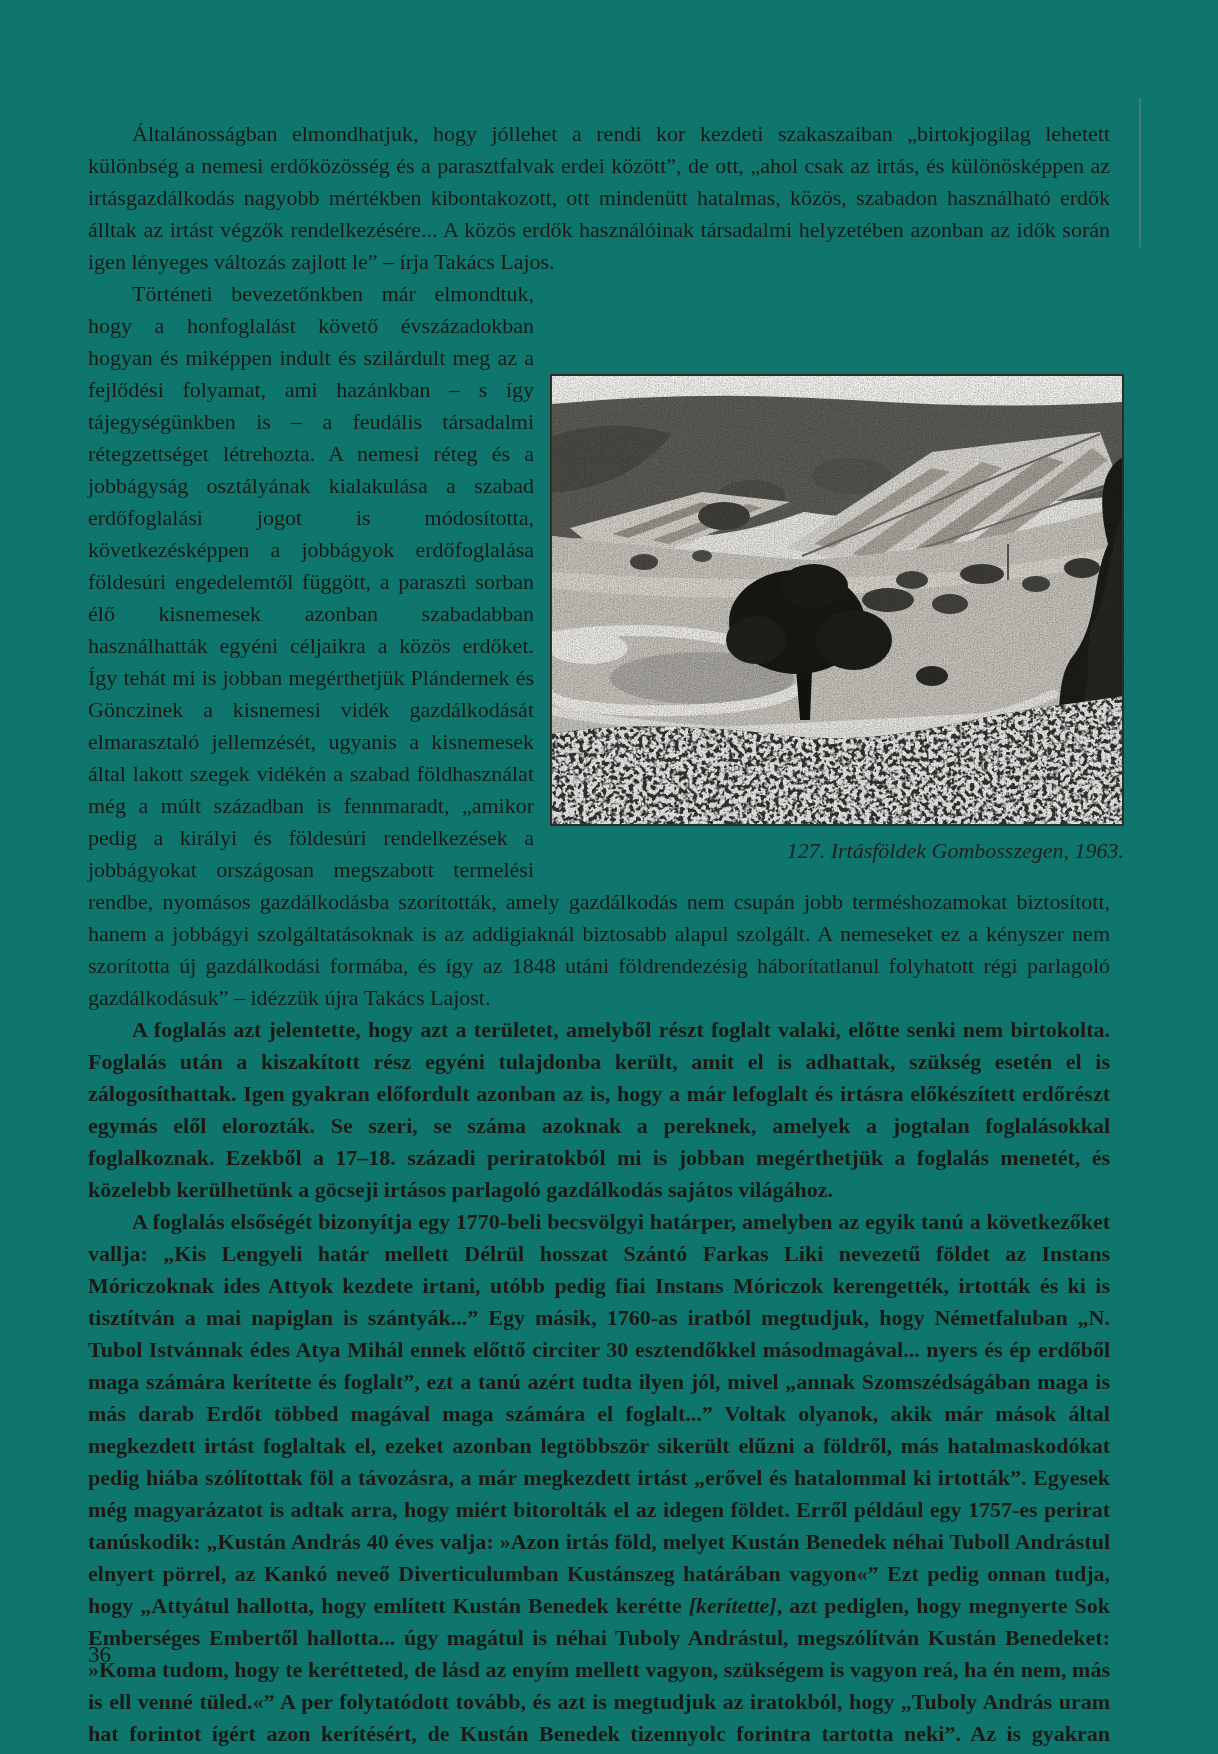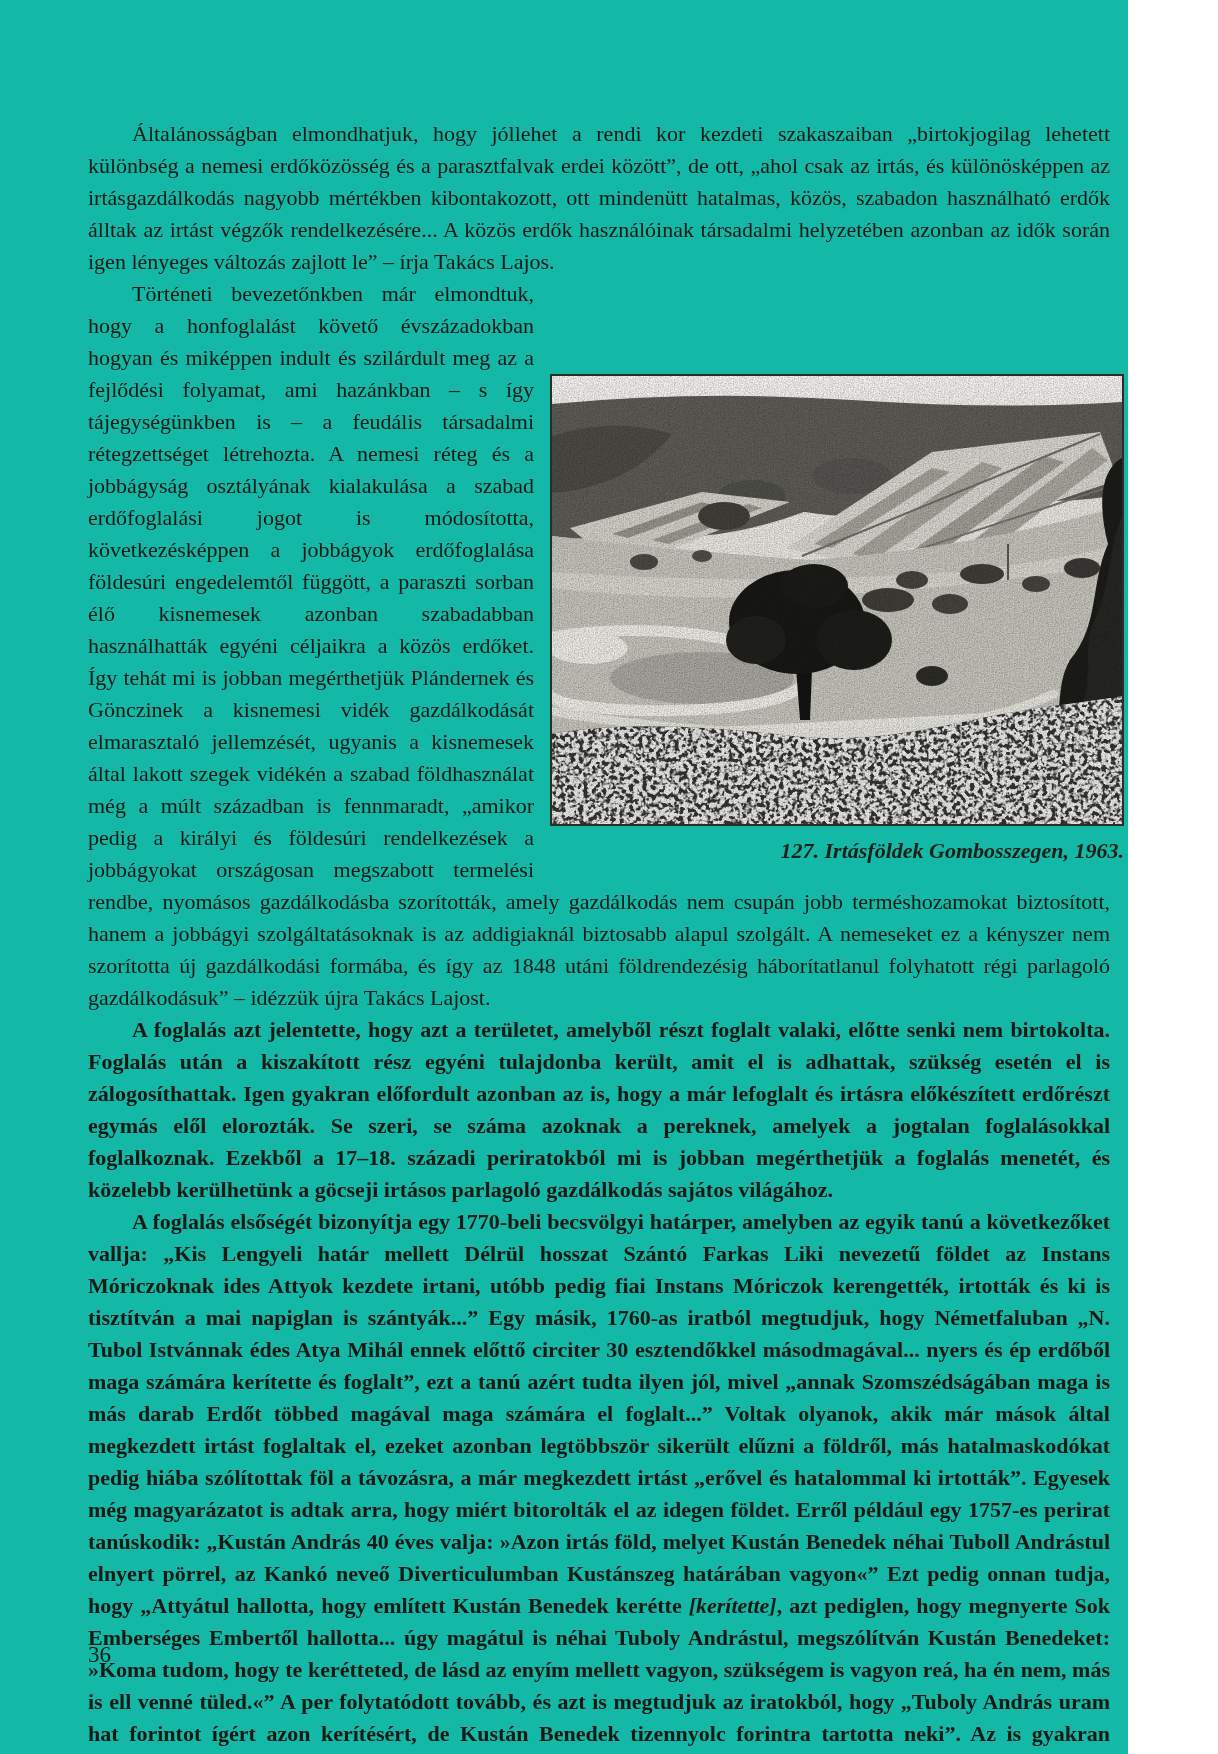--- a/index.html
+++ b/index.html
@@ -3,40 +3,39 @@
 <meta charset="utf-8">
 <style>
   html,body{margin:0;padding:0;}
   body{
     width:1218px;height:1754px;
     background:#ffffff;
     font-family:"Liberation Serif", serif;
     color:#1b1914;
   }
   .sheet{
-    position:relative;width:1128px;height:1754px;
-    background:#14b8a6;overflow:hidden;
+    position:relative;width:1218px;height:1754px;
+    background:#0f766e;overflow:hidden;
   }
   .text-block{
     position:absolute;left:88px;top:118px;width:1022px;
     font-size:22px;line-height:32px;text-align:justify;
     hyphens:none;
   }
   p.para{margin:0;}
   p.para.indent{text-indent:44px;}
   
   .text-block p.para:nth-of-type(n+3){clear:right;font-weight:bold;}
   .it{font-style:italic;}
 
   figure.photo-fig{
     float:right;
     width:574px;
     margin:96px -14px 20px 16px;
     padding:0;
-    font-weight:bold;
   }
   .photo-frame{
     width:570px;height:448px;
     border:2px solid #2e2c28;
     background:#e8e7e2;
     line-height:0;
   }
   figcaption{
     font-style:italic;
     text-align:right;

